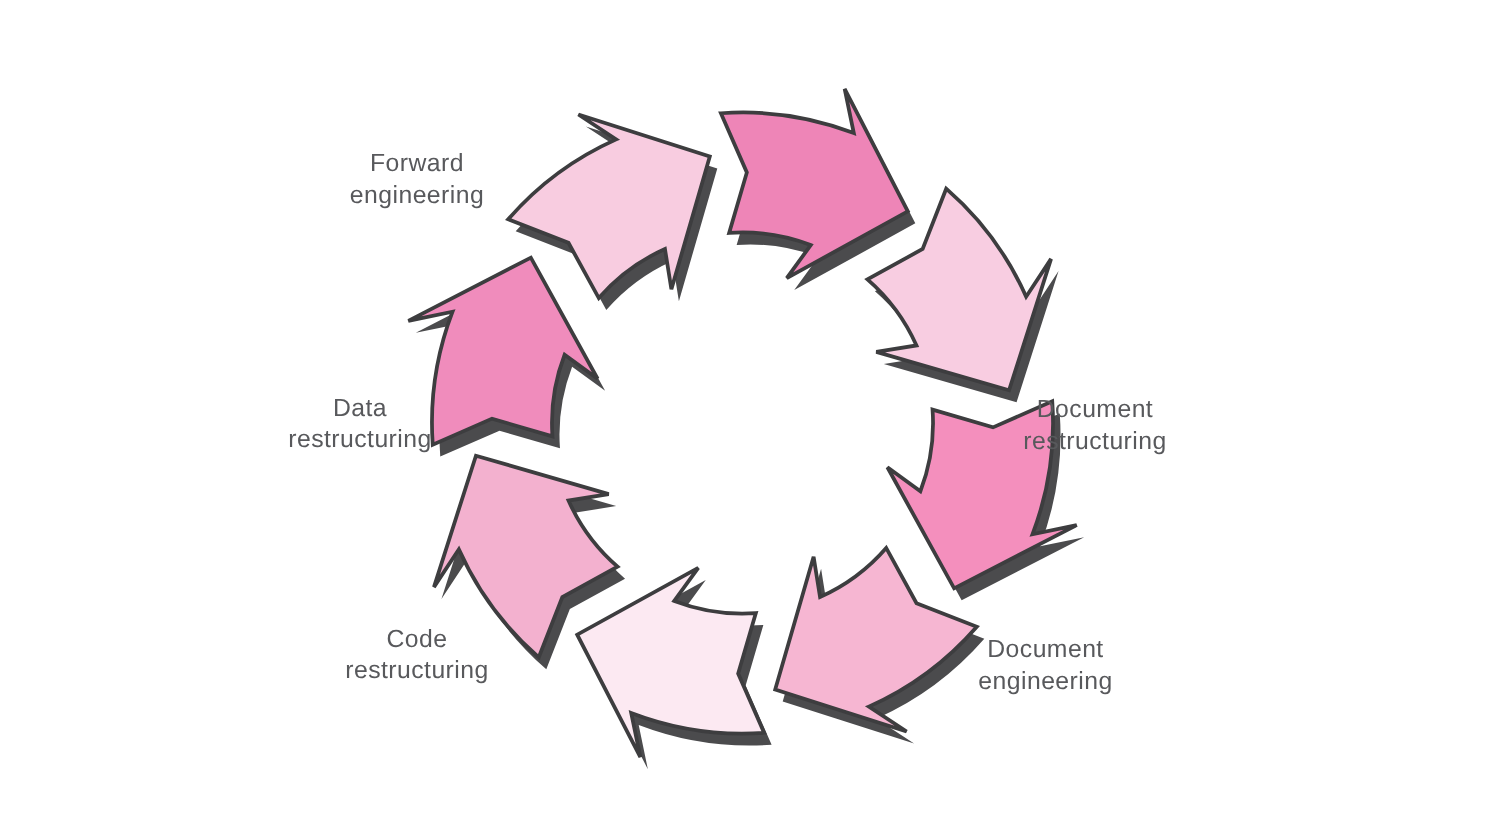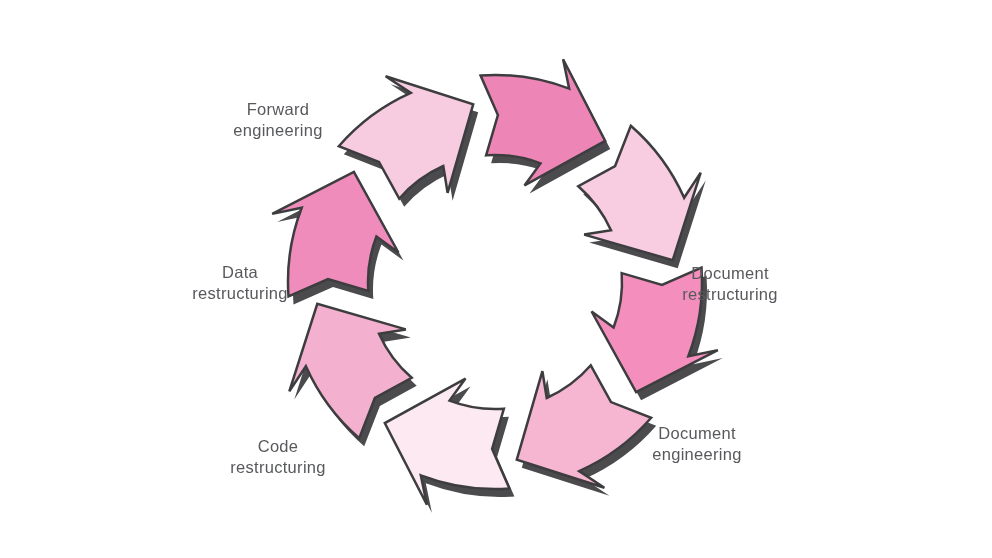--- a/index.html
+++ b/index.html
@@ -54,21 +54,21 @@
     <span>engineering</span>
   </div>
   <div class="cycle-label" style="left: 730px; top: 263px;">
     <span>Document</span>
     <span>restructuring</span>
   </div>
   <div class="cycle-label" style="left: 697px; top: 423px;">
     <span>Document</span>
     <span>engineering</span>
   </div>
-  <div class="cycle-label" style="left: 278px; top: 436px;">
+  <div class="cycle-label" style="left: 278px; top: 416px;">
     <span>Code</span>
     <span>restructuring</span>
   </div>
   <div class="cycle-label" style="left: 221px; top: 262px; margin-left: 19px;">
     <span>Data</span>
     <span>restructuring</span>
   </div>
 
 </div>
 

